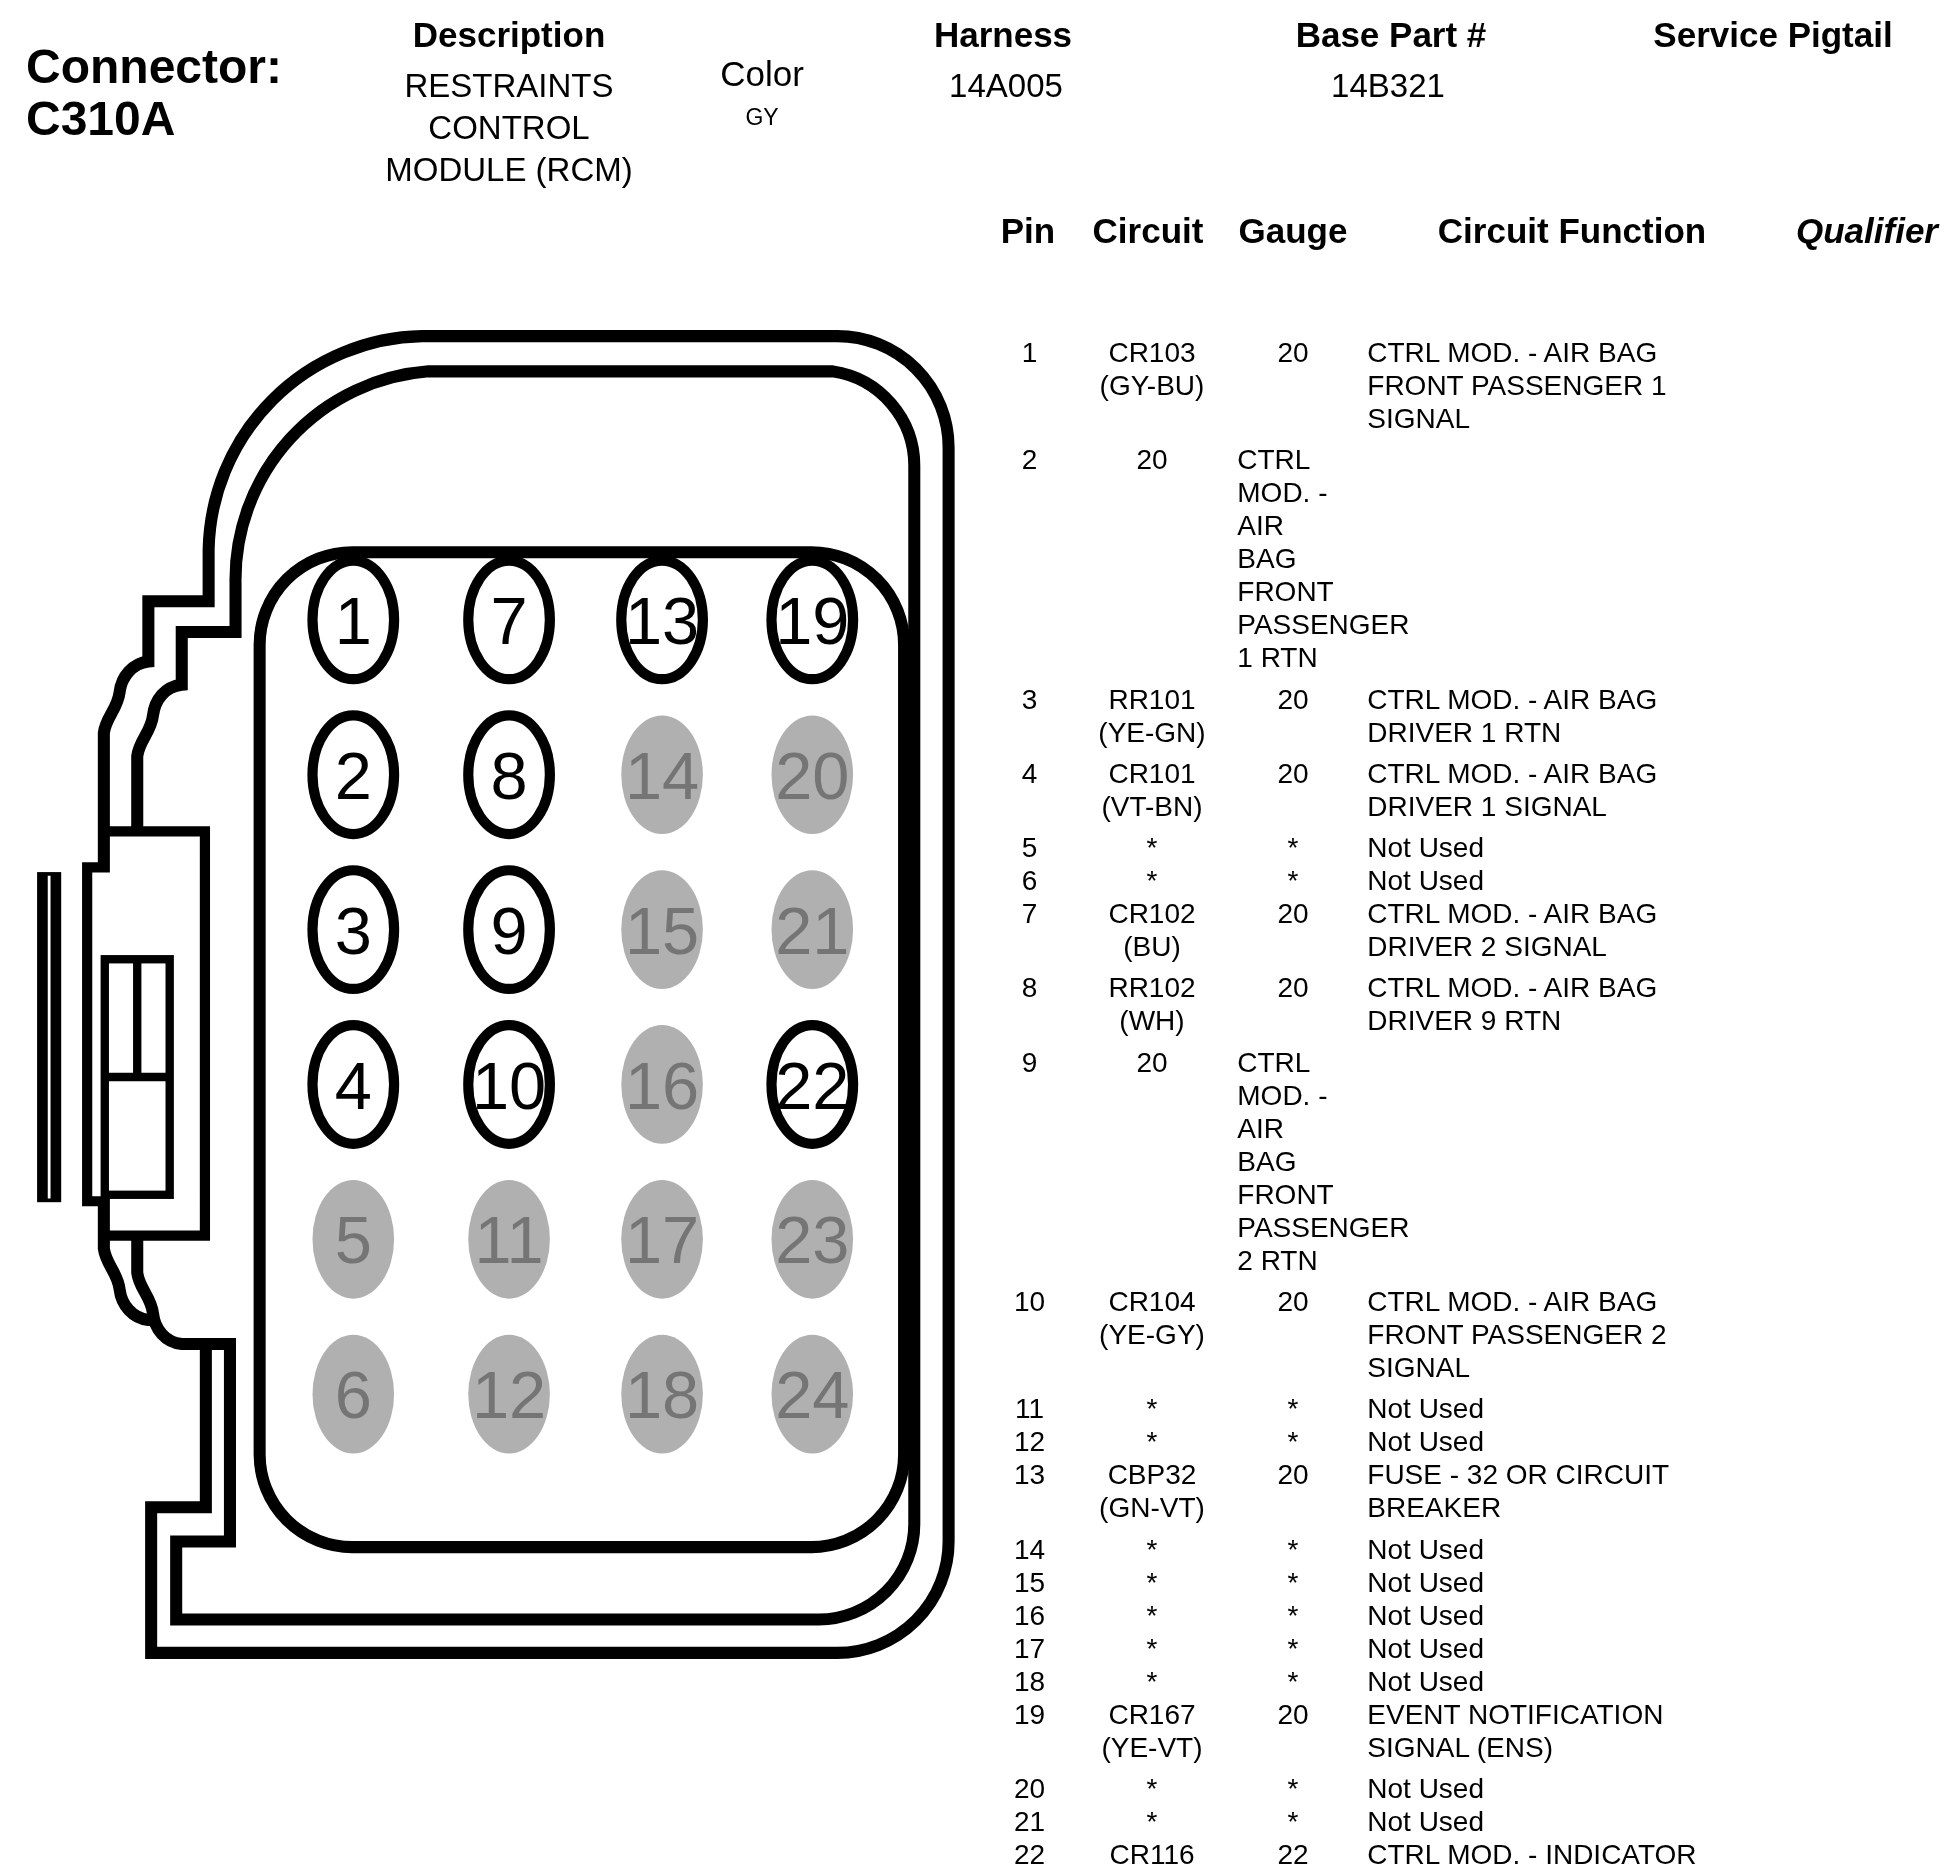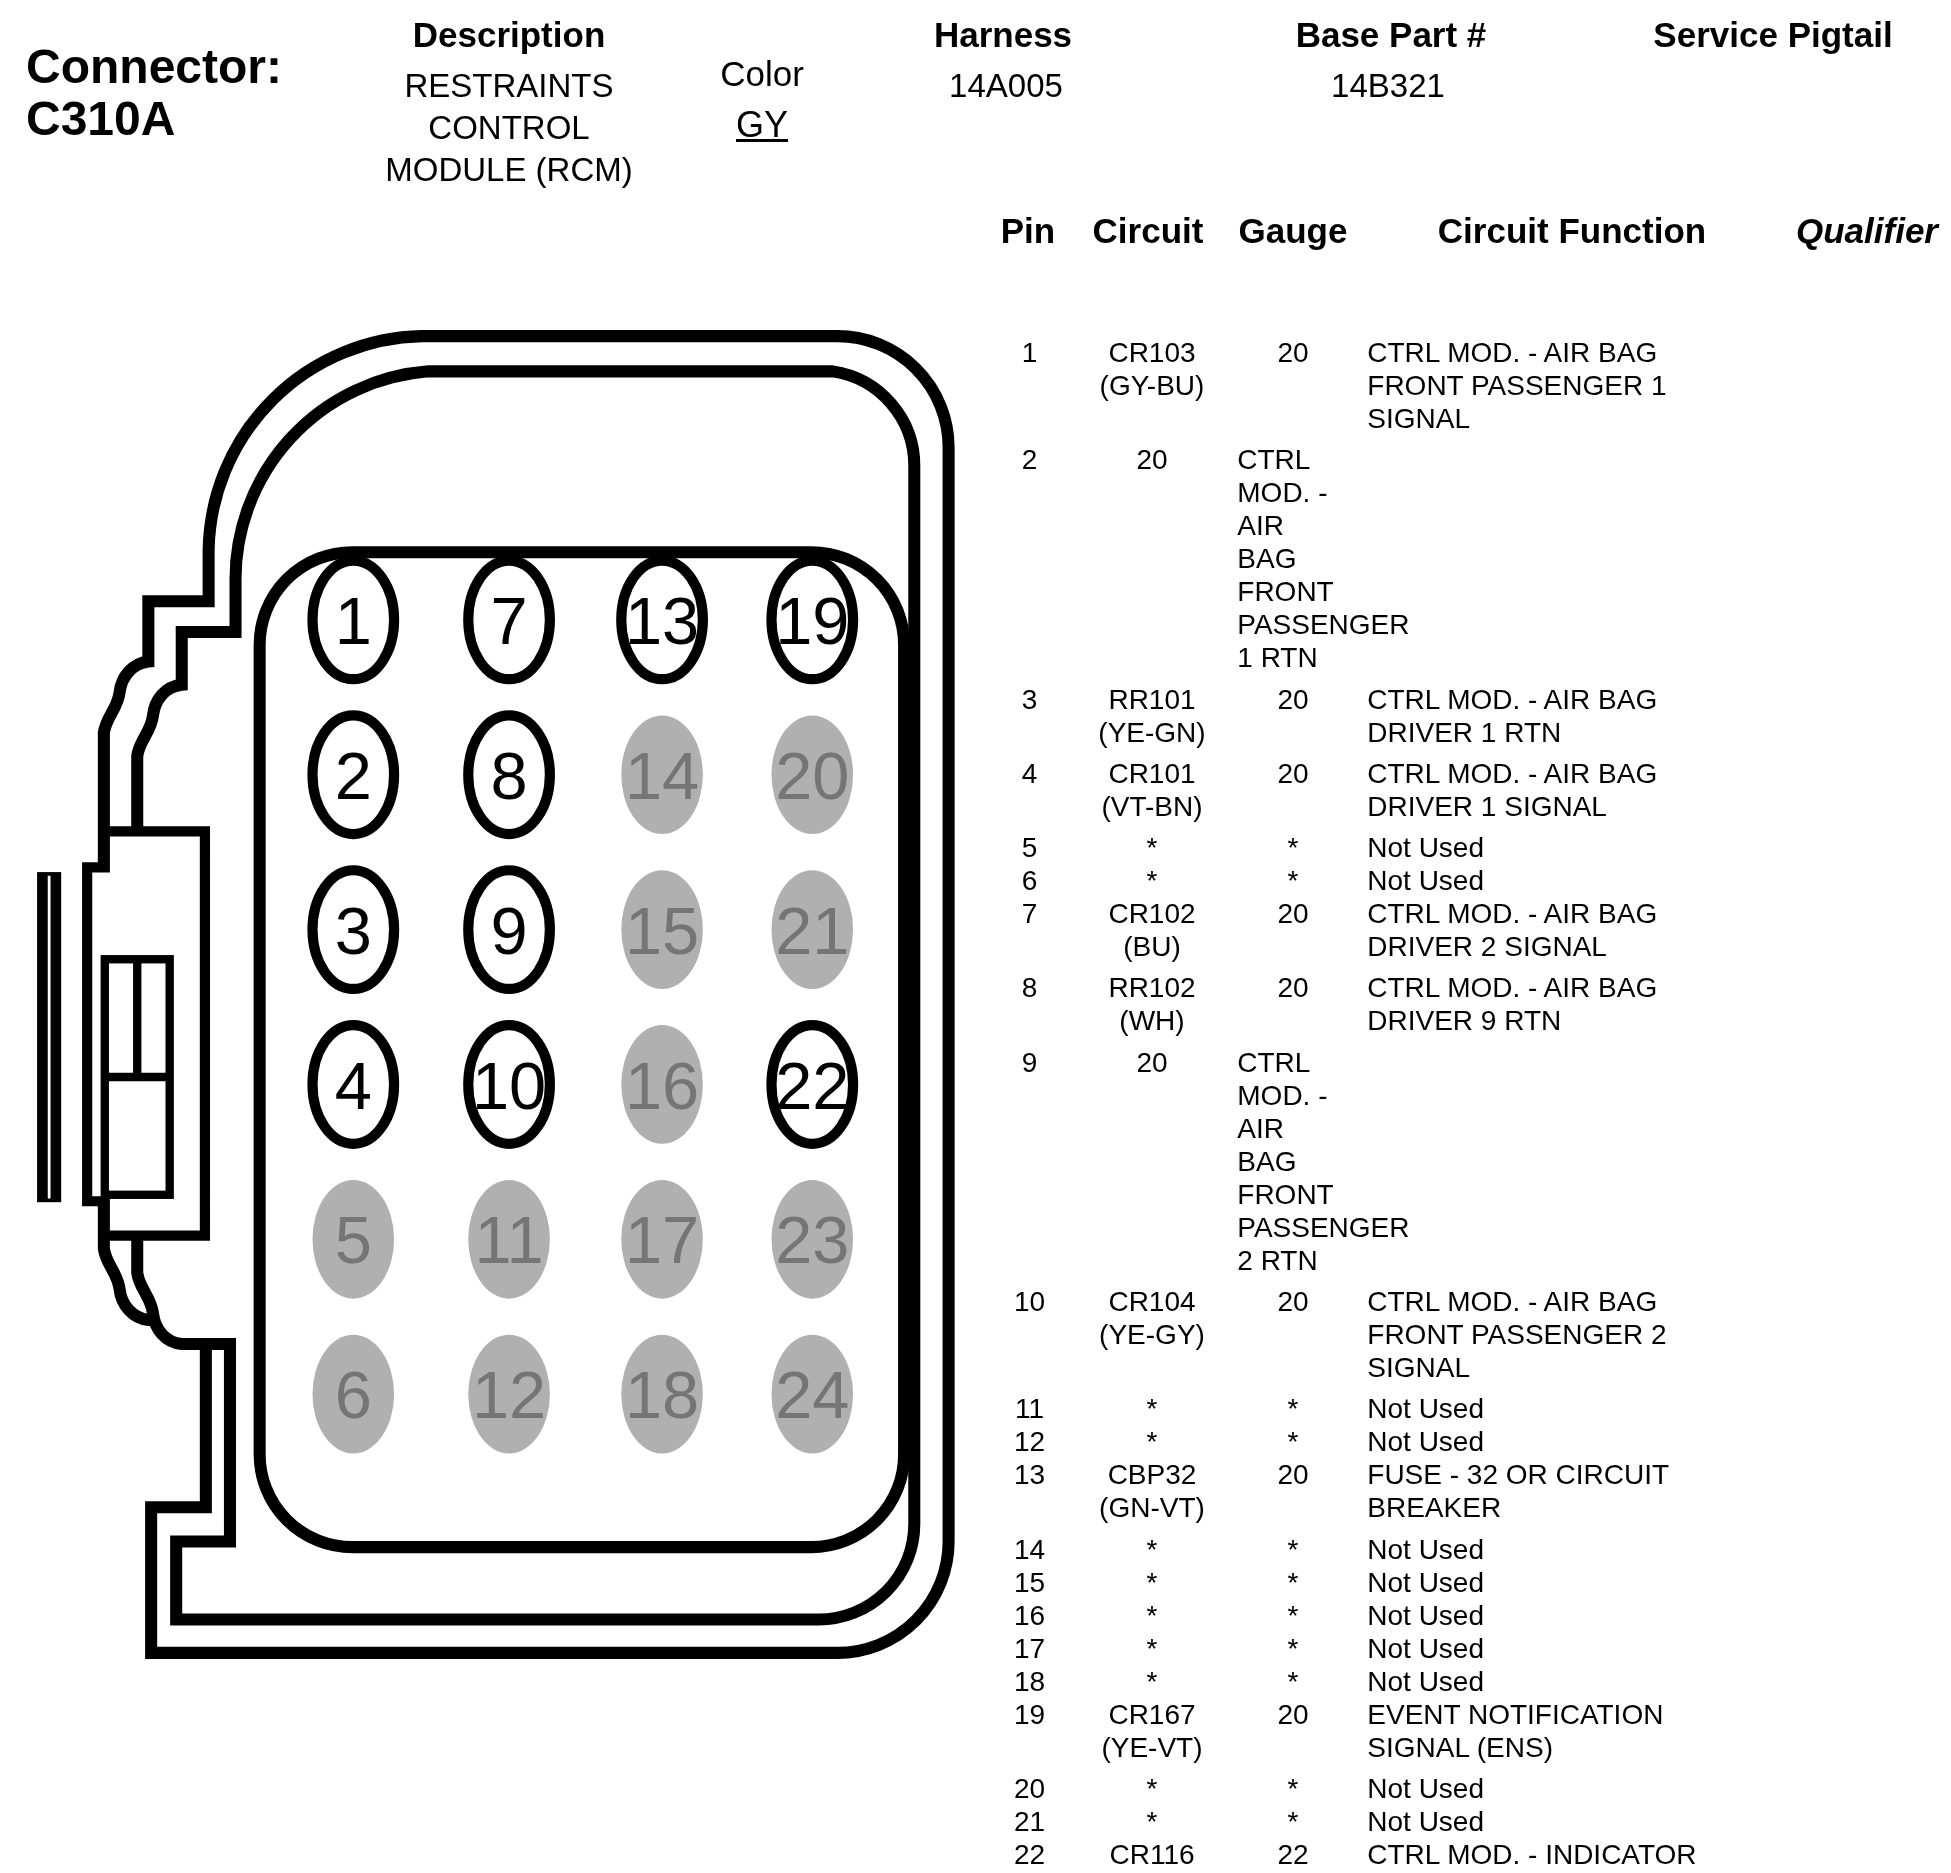--- a/index.html
+++ b/index.html
@@ -13,21 +13,21 @@
   .abs{position:absolute;}
   .ctr{transform:translateX(-50%);text-align:center;}
 
   
   #connector-title{left:26px;top:41px;font-size:48px;font-weight:bold;line-height:52px;white-space:pre-line;}
   .hdr-label{top:15px;font-size:35px;font-weight:bold;white-space:nowrap;}
   .hdr-value{top:67px;font-size:33px;white-space:nowrap;}
   #description-label{left:509px;}
   #description-value{left:509px;top:65px;width:278px;font-size:33px;line-height:42px;}
   #color-label{left:762px;top:54px;font-size:35px;font-weight:normal;}
-  #color-value{left:762px;top:104px;font-size:36px;text-decoration:underline;}
+  #color-value{left:762px;top:104px;font-size:23px;}
   #harness-label{left:1003px;}
   #harness-value{left:1006px;}
   #basepart-label{left:1391px;}
   #basepart-value{left:1388px;}
   #pigtail-label{left:1773px;}
 
   
   #connector-svg{left:0;top:0;width:1020px;height:1874px;}
 
   

